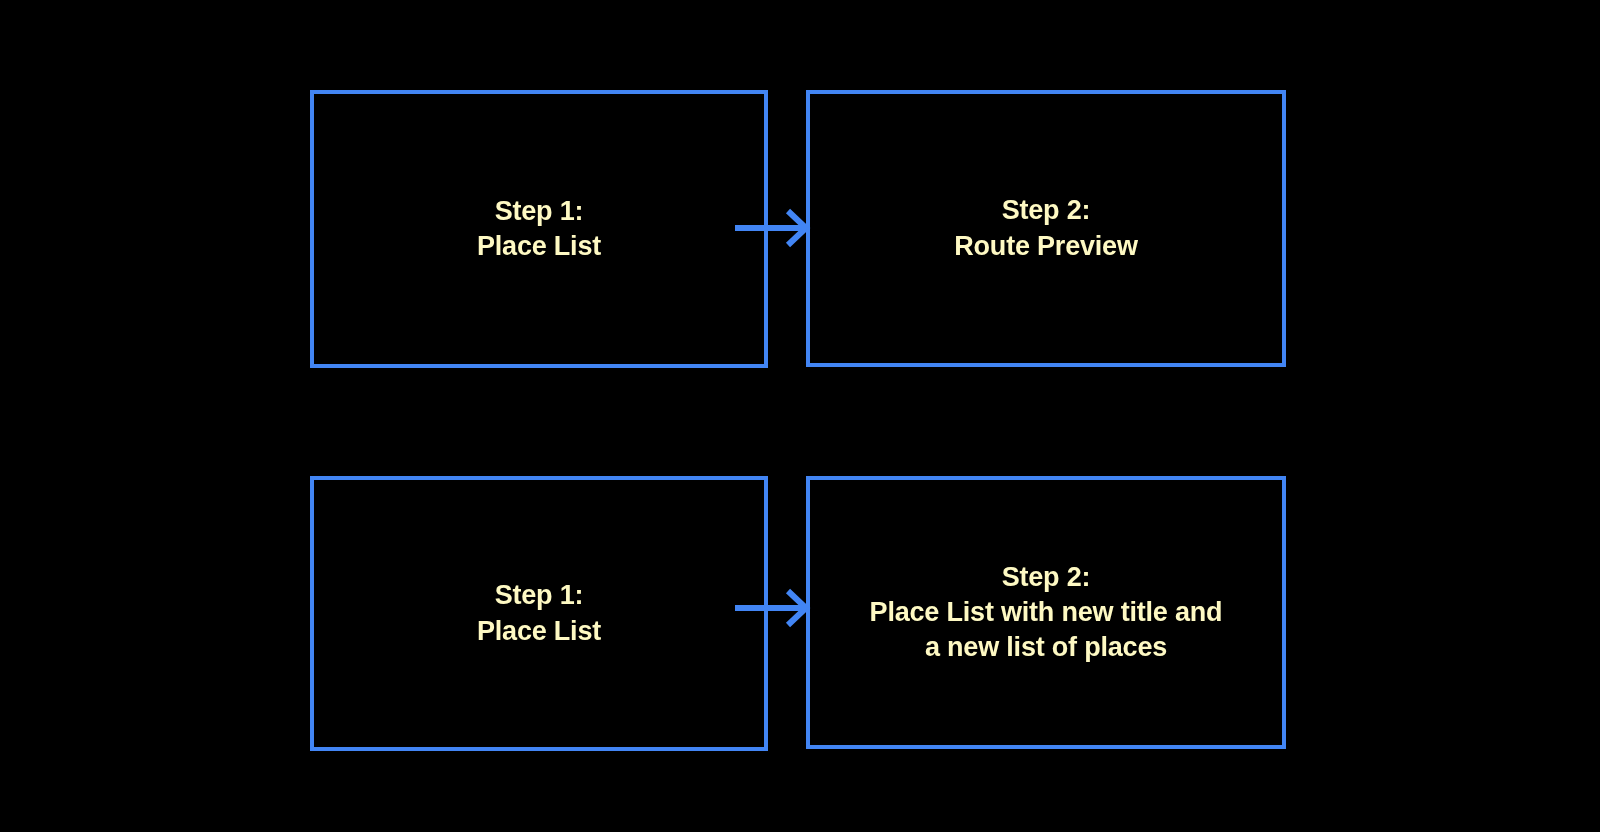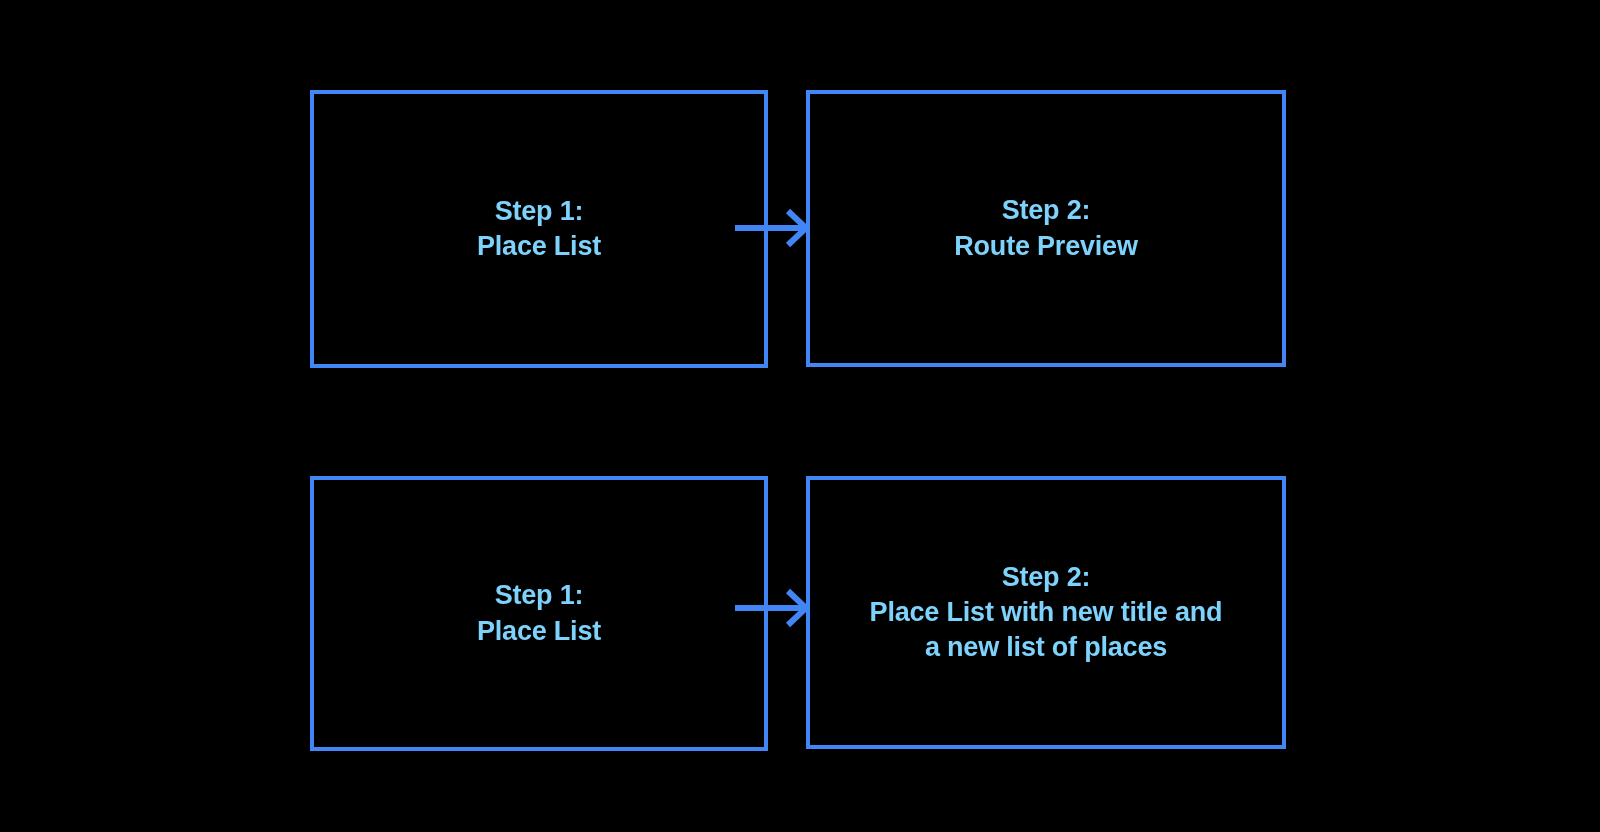--- a/index.html
+++ b/index.html
@@ -29,21 +29,21 @@
     position: absolute;
     border: 4px solid #4285F4;
     background: transparent;
     display: flex;
     align-items: center;
     justify-content: center;
     text-align: center;
   }
 
   .box-label {
-    color: #7dd3fc;
+    color: #fef9c3;
     font-family: "Liberation Sans", sans-serif;
     font-weight: 700;
     font-size: 27px;
     line-height: 1.30;
     letter-spacing: -0.2px;
     white-space: pre-line;
     padding: 0 14px;
   }
 
   

